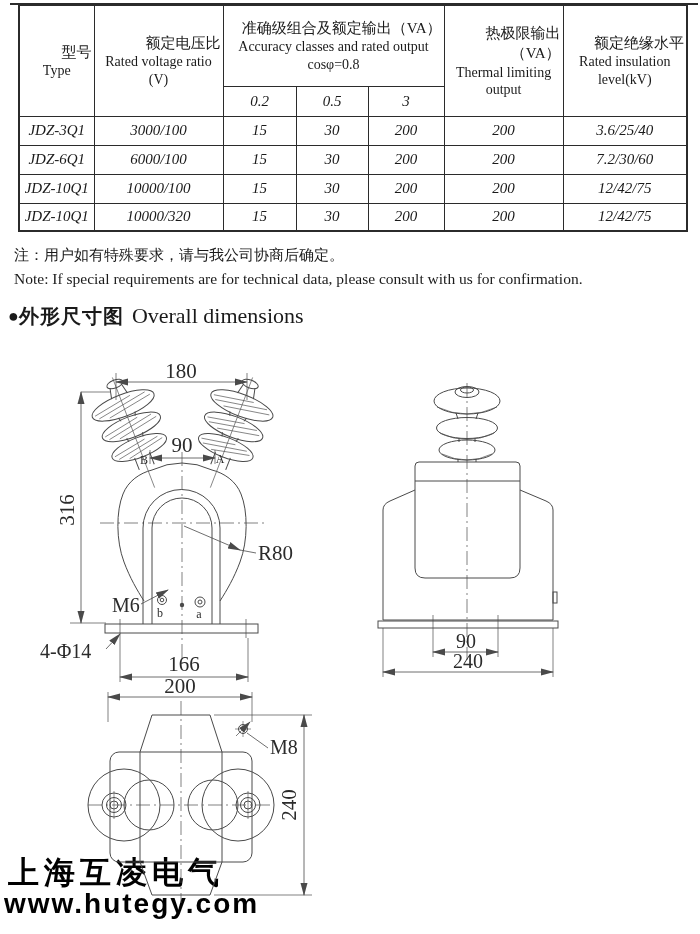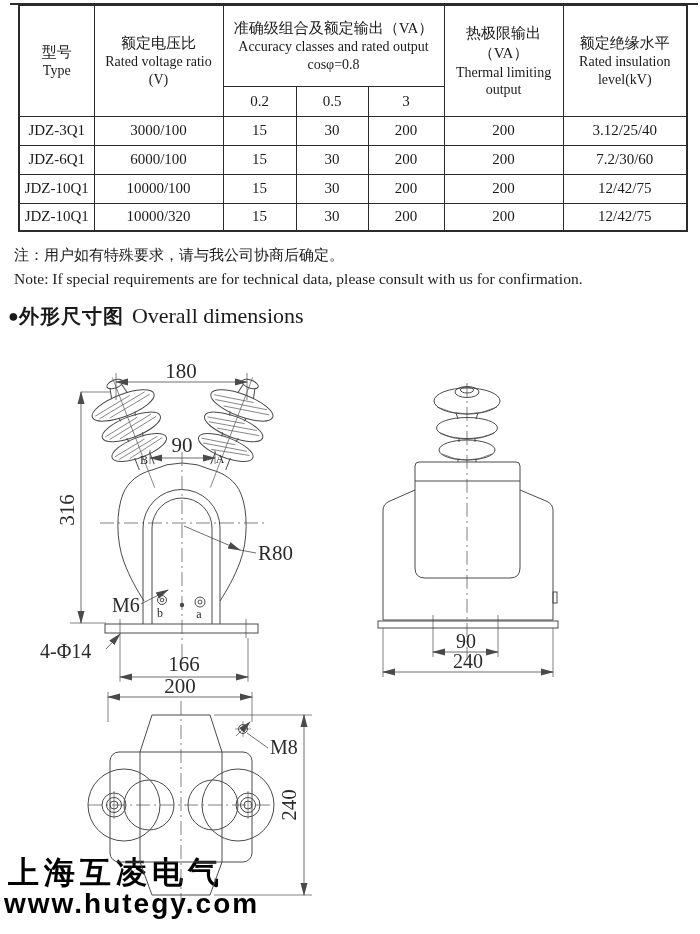--- a/index.html
+++ b/index.html
@@ -4,23 +4,23 @@
 <style>
   html,body{margin:0;padding:0;}
   .page{position:relative;width:700px;height:934px;background:#ffffff;overflow:hidden;
         font-family:"Liberation Serif","DejaVu Serif",serif;color:#1a1a1a;}
   .topline{position:absolute;left:10px;top:3px;width:688px;height:2px;background:#2b2b2b;}
   table.spec{position:absolute;left:18px;top:4px;width:668px;border-collapse:collapse;
              table-layout:fixed;}
   table.spec td,table.spec th{border:1px solid #2b2b2b;text-align:center;vertical-align:middle;
              font-weight:normal;padding:0 2px;}
   table.spec{border:2px solid #2b2b2b;}
-  .hcn{font-size:15px;display:block;line-height:1.35;}
+  .hcn{font-size:15px;display:block;line-height:1.35;text-align:right;}
   .hen{font-size:14px;display:block;line-height:1.25;}
-  .cellv{font-size:15px;}
+  .cellv{font-size:15px;font-style:italic;}
   .notes{position:absolute;left:14px;font-size:15px;}
   .note-cn{top:246px;}
   .note-en{top:270px;font-size:15.5px;}
   .sect{position:absolute;left:8px;top:303px;}
   .sect .bullet{font-size:18px;vertical-align:1px;}
   .sect .cn{font-size:20px;font-weight:bold;letter-spacing:1px;}
   .sect .en{font-size:22px;margin-left:8px;text-align:center;}
   .wm{position:absolute;z-index:1;font-family:"Liberation Sans","DejaVu Sans",sans-serif;
       font-weight:bold;color:#000000;white-space:nowrap;}
   .wm1{left:8px;top:852px;font-size:31px;letter-spacing:5px;}
@@ -83,21 +83,21 @@
       <th><span class="cellv">0.5</span></th>
       <th><span class="cellv">3</span></th>
     </tr>
     <tr style="height:29px">
       <td class="cellv">JDZ-3Q1</td>
       <td class="cellv">3000/100</td>
       <td class="cellv">15</td>
       <td class="cellv">30</td>
       <td class="cellv">200</td>
       <td class="cellv">200</td>
-      <td class="cellv">3.12/25/40</td>
+      <td class="cellv">3.6/25/40</td>
     </tr>
     <tr style="height:29px">
       <td class="cellv">JDZ-6Q1</td>
       <td class="cellv">6000/100</td>
       <td class="cellv">15</td>
       <td class="cellv">30</td>
       <td class="cellv">200</td>
       <td class="cellv">200</td>
       <td class="cellv">7.2/30/60</td>
     </tr>

